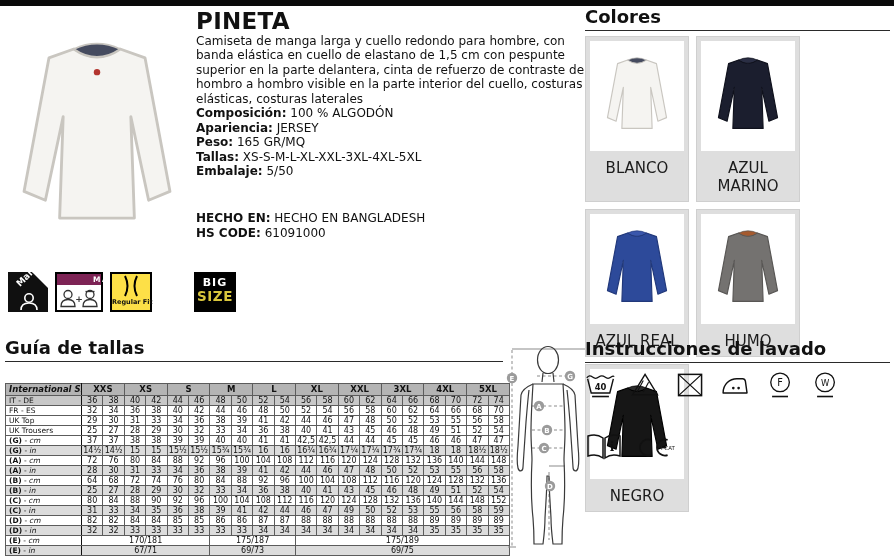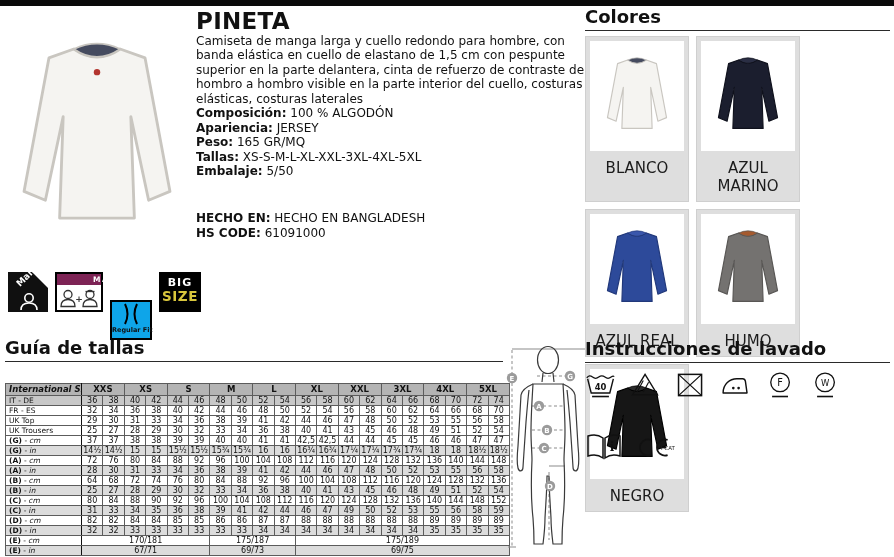--- a/index.html
+++ b/index.html
@@ -12,24 +12,24 @@
   .photo svg{width:100%;height:100%;}
 
   
   .badges{position:absolute;left:8px;top:272px;display:flex;gap:7px;align-items:flex-start;}
   .badge{height:40px;}
   .badge-man svg{width:40px;height:40px;display:block;}
   .badge-match{width:48px;border:2px solid #000;background:#fff;box-sizing:border-box;}
   .badge-match .mhead{background:#7d2355;color:#fff;font-size:7.5px;font-weight:bold;
       text-align:center;letter-spacing:1.5px;line-height:11px;height:11px;padding-left:36px;}
   .badge-match svg{width:100%;height:25px;display:block;}
-  .badge-fit{width:42px;border:2px solid #000;background:#0ea5e9;box-sizing:border-box;text-align:center;margin-top:28px;}
+  .badge-fit{width:42px;border:2px solid #000;background:#fde047;box-sizing:border-box;text-align:center;}
   .badge-fit svg{width:100%;height:24px;display:block;}
   .badge-fit .ftxt{font-size:6.5px;font-weight:bold;line-height:9px;white-space:nowrap;}
-  .badge-big{width:42px;background:#000;box-sizing:border-box;text-align:center;padding-top:5px;height:40px;}
+  .badge-big{width:42px;background:#000;box-sizing:border-box;text-align:center;padding-top:5px;height:40px;margin-left:35px;}
   .badge-big .b1{color:#fff;font-weight:bold;font-size:11px;line-height:12px;letter-spacing:1px;}
   .badge-big .b2{color:#d9c63c;font-weight:bold;font-size:13.5px;line-height:14px;letter-spacing:.5px;}
 
   
   .info{position:absolute;left:196px;top:8px;width:394px;}
   .title{font-size:23px;font-weight:bold;letter-spacing:.3px;line-height:26px;}
   .code{font-size:12.5px;line-height:15px;}
   .desc{font-size:12px;line-height:14.4px;}
   .spec-line{font-size:12px;line-height:14.6px;}
   .origin{margin-top:32px;}

